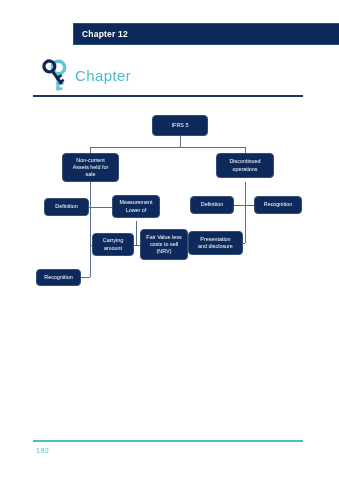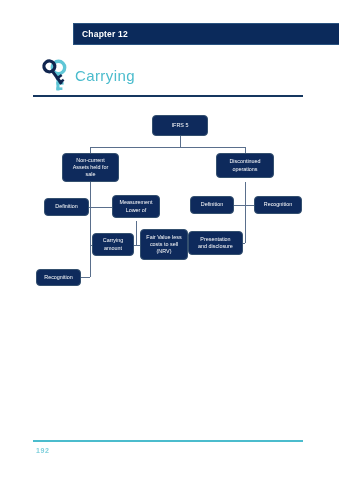--- a/index.html
+++ b/index.html
@@ -149,21 +149,21 @@
         </g>
 
         <g transform="rotate(-36 15 12)">
           <circle cx="15" cy="7.5" r="5.4" fill="none" stroke="#10254f" stroke-width="3.3"></circle>
           <rect x="13.1" y="11.5" width="3.0" height="17.5" fill="#10254f"></rect>
           <rect x="13.1" y="20.5" width="6.8" height="2.5" fill="#10254f"></rect>
           <rect x="13.1" y="25.6" width="5.6" height="2.5" fill="#10254f"></rect>
         </g>
       </svg>
     </span>
-    <span class="section-title">Carrying</span>
+    <span class="section-title">Chapter</span>
   </div>
   <div class="title-rule"></div>
 
   <div id="diagram">
 
     <svg id="connectors" viewBox="0 0 339 210" xmlns="http://www.w3.org/2000/svg">
       <g stroke="#5a6f8c" stroke-width="1" fill="none" shape-rendering="crispEdges">
 
         <line x1="180" y1="36" x2="180" y2="47"></line>
         <line x1="90" y1="47" x2="245" y2="47"></line>

